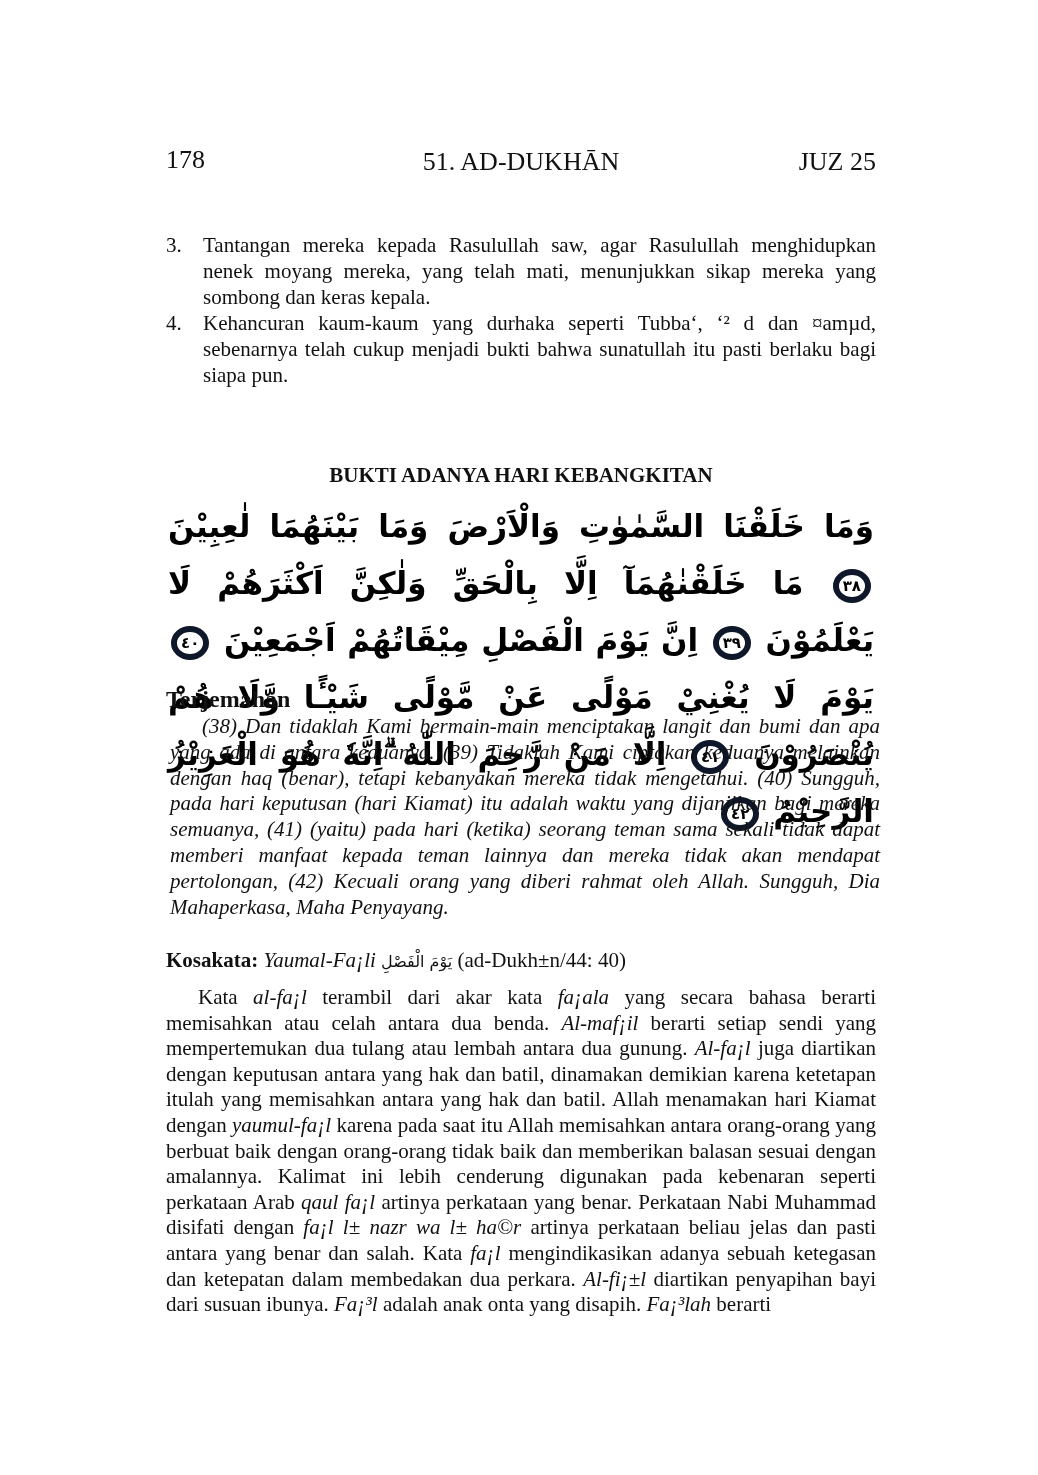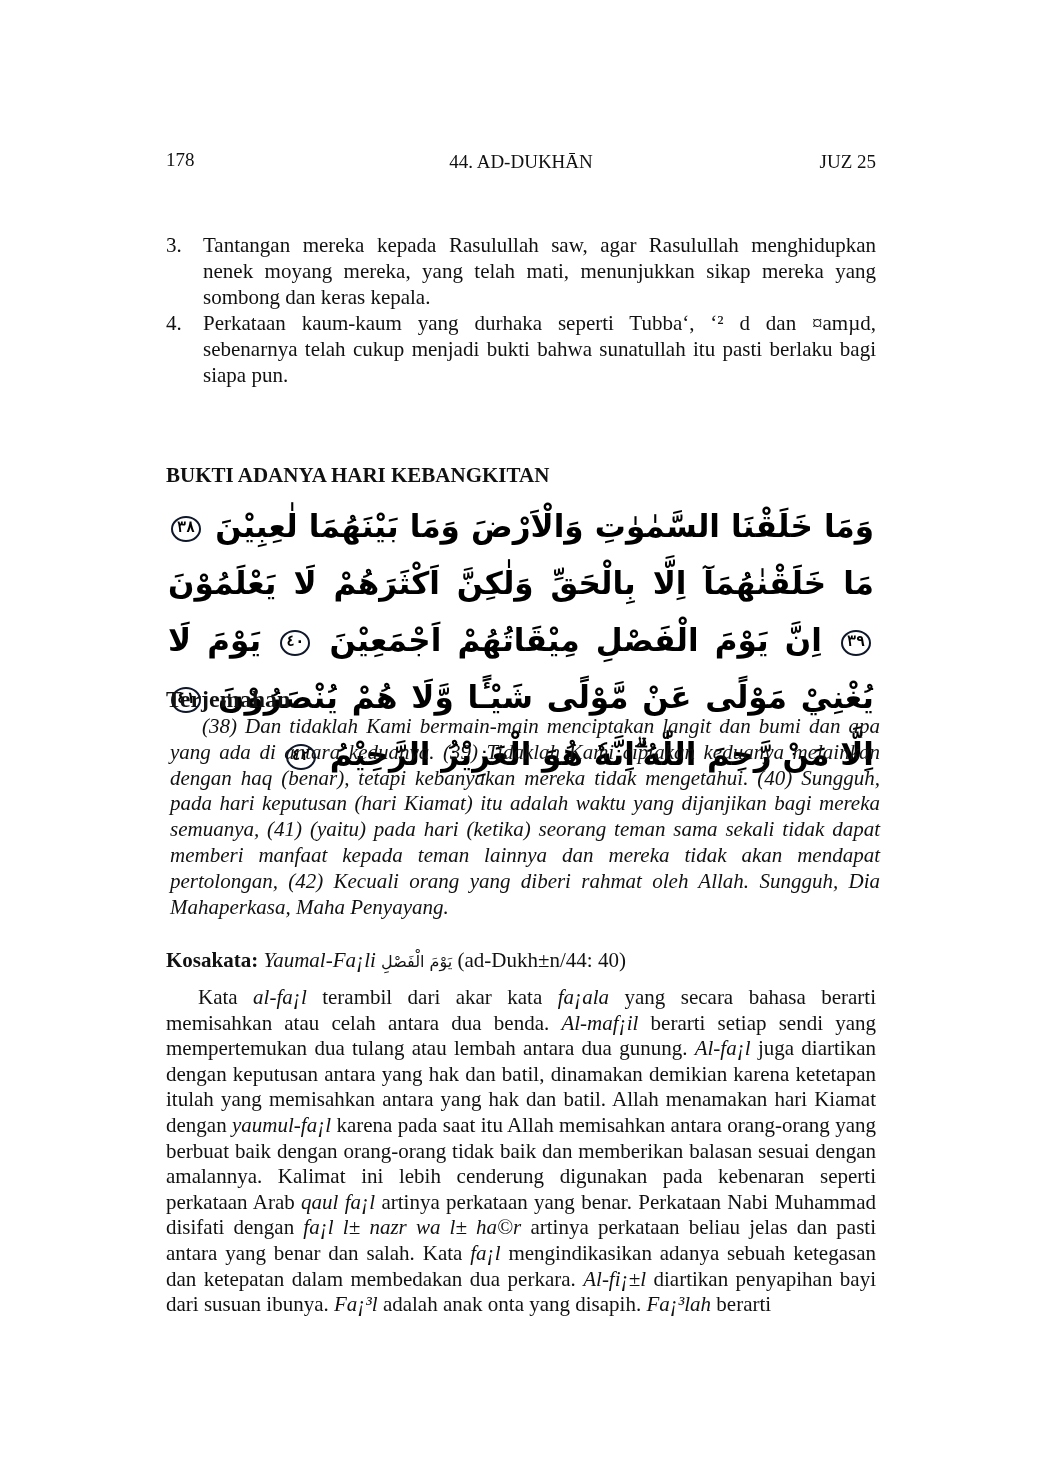--- a/index.html
+++ b/index.html
@@ -4,47 +4,47 @@
   <style>
     html, body { margin: 0; padding: 0; background: #ffffff; }
     body {
       width: 1038px; height: 1475px; position: relative; overflow: hidden;
       font-family: "Liberation Serif", "DejaVu Serif", serif;
       color: #111111;
     }
 
     .running-head {
       position: absolute; top: 146px; left: 166px; width: 710px; height: 28px;
-      font-size: 19px; line-height: 28px;
+      font-size: 26px; line-height: 28px;
     }
     .rh-page { position: absolute; left: 0; top: 0; }
     .rh-title { position: absolute; left: 0; right: 0; text-align: center; top: 2px; }
     .rh-juz { position: absolute; right: 0; top: 2px; text-align: center; }
 
     .list { position: absolute; top: 232px; left: 166px; width: 710px; margin: 0; padding: 0; list-style: none; }
     .list li { position: relative; padding-left: 37px; font-size: 21px; line-height: 26px; text-align: justify; text-align-last: left; }
     .list li .num { position: absolute; left: 0; top: 0; }
     .list li .txt { display: block; }
     .list li + li { margin-top: 0; }
 
     .section-title {
-      position: absolute; top: 461px; left: 166px; width: 710px; text-align: left;
+      position: absolute; top: 461px; left: 166px; width: 710px; text-align: center;
       font-weight: bold; font-size: 21px; line-height: 28px;
     }
 
     .arabic {
       position: absolute; top: 498px; left: 168px; width: 706px;
       direction: rtl; text-align: justify; text-align-last: right;
       font-family: "DejaVu Sans", sans-serif; font-weight: bold;
       font-size: 31px; line-height: 57px; color: #000000;
     }
     .ayah-mark {
       display: inline-block; font-size: 15px; line-height: 22px;
-      border: 2px solid #0f172a; border-radius: 50%; padding: 0 4px;
-      margin: 0 3px; vertical-align: middle; font-weight: bold; font-family: Liberation Mono, monospace;
+      border: 6px solid #0f172a; border-radius: 50%; padding: 0 4px;
+      margin: 0 3px; vertical-align: middle; font-weight: bold;
     }
 
     .tr-head {
       position: absolute; top: 686px; left: 166px;
       font-weight: bold; font-size: 24px; line-height: 26px;
     }
     .translation {
       position: absolute; top: 710px; left: 166px; width: 710px; margin: 4px;
       font-style: italic; font-size: 21px; line-height: 25.8px;
       text-align: justify; text-indent: 32px;
@@ -62,32 +62,32 @@
       position: absolute; top: 985px; left: 166px; width: 710px; margin: 0;
       font-size: 21px; line-height: 25.6px; text-align: justify; text-indent: 32px;
     }
     .body-text i { font-style: italic; }
   </style>
 </head>
 <body>
 
 <div class="running-head">
   <span class="rh-page">178</span>
-  <span class="rh-title">44. AD-DUKHĀN</span>
+  <span class="rh-title">51. AD-DUKHĀN</span>
   <span class="rh-juz">JUZ 25</span>
 </div>
 
 <ul class="list">
   <li>
     <span class="num">3.</span>
     <span class="txt">Tantangan mereka kepada Rasulullah saw, agar Rasulullah menghidupkan nenek moyang mereka, yang telah mati, menunjukkan sikap mereka yang sombong dan keras kepala.</span>
   </li>
   <li>
     <span class="num">4.</span>
-    <span class="txt">Perkataan kaum-kaum yang durhaka seperti Tubba‘, ‘² d dan ¤amµd, sebenarnya telah cukup menjadi bukti bahwa sunatullah itu pasti berlaku bagi siapa pun.</span>
+    <span class="txt">Kehancuran kaum-kaum yang durhaka seperti Tubba‘, ‘² d dan ¤amµd, sebenarnya telah cukup menjadi bukti bahwa sunatullah itu pasti berlaku bagi siapa pun.</span>
   </li>
 </ul>
 
 <div class="section-title">BUKTI ADANYA HARI KEBANGKITAN</div>
 
 <div class="arabic">
   <span>وَمَا خَلَقْنَا السَّمٰوٰتِ وَالْاَرْضَ وَمَا بَيْنَهُمَا لٰعِبِيْنَ</span>
   <span class="ayah-mark">٣٨</span>
   <span>مَا خَلَقْنٰهُمَآ اِلَّا بِالْحَقِّ وَلٰكِنَّ اَكْثَرَهُمْ لَا يَعْلَمُوْنَ</span>
   <span class="ayah-mark">٣٩</span>

